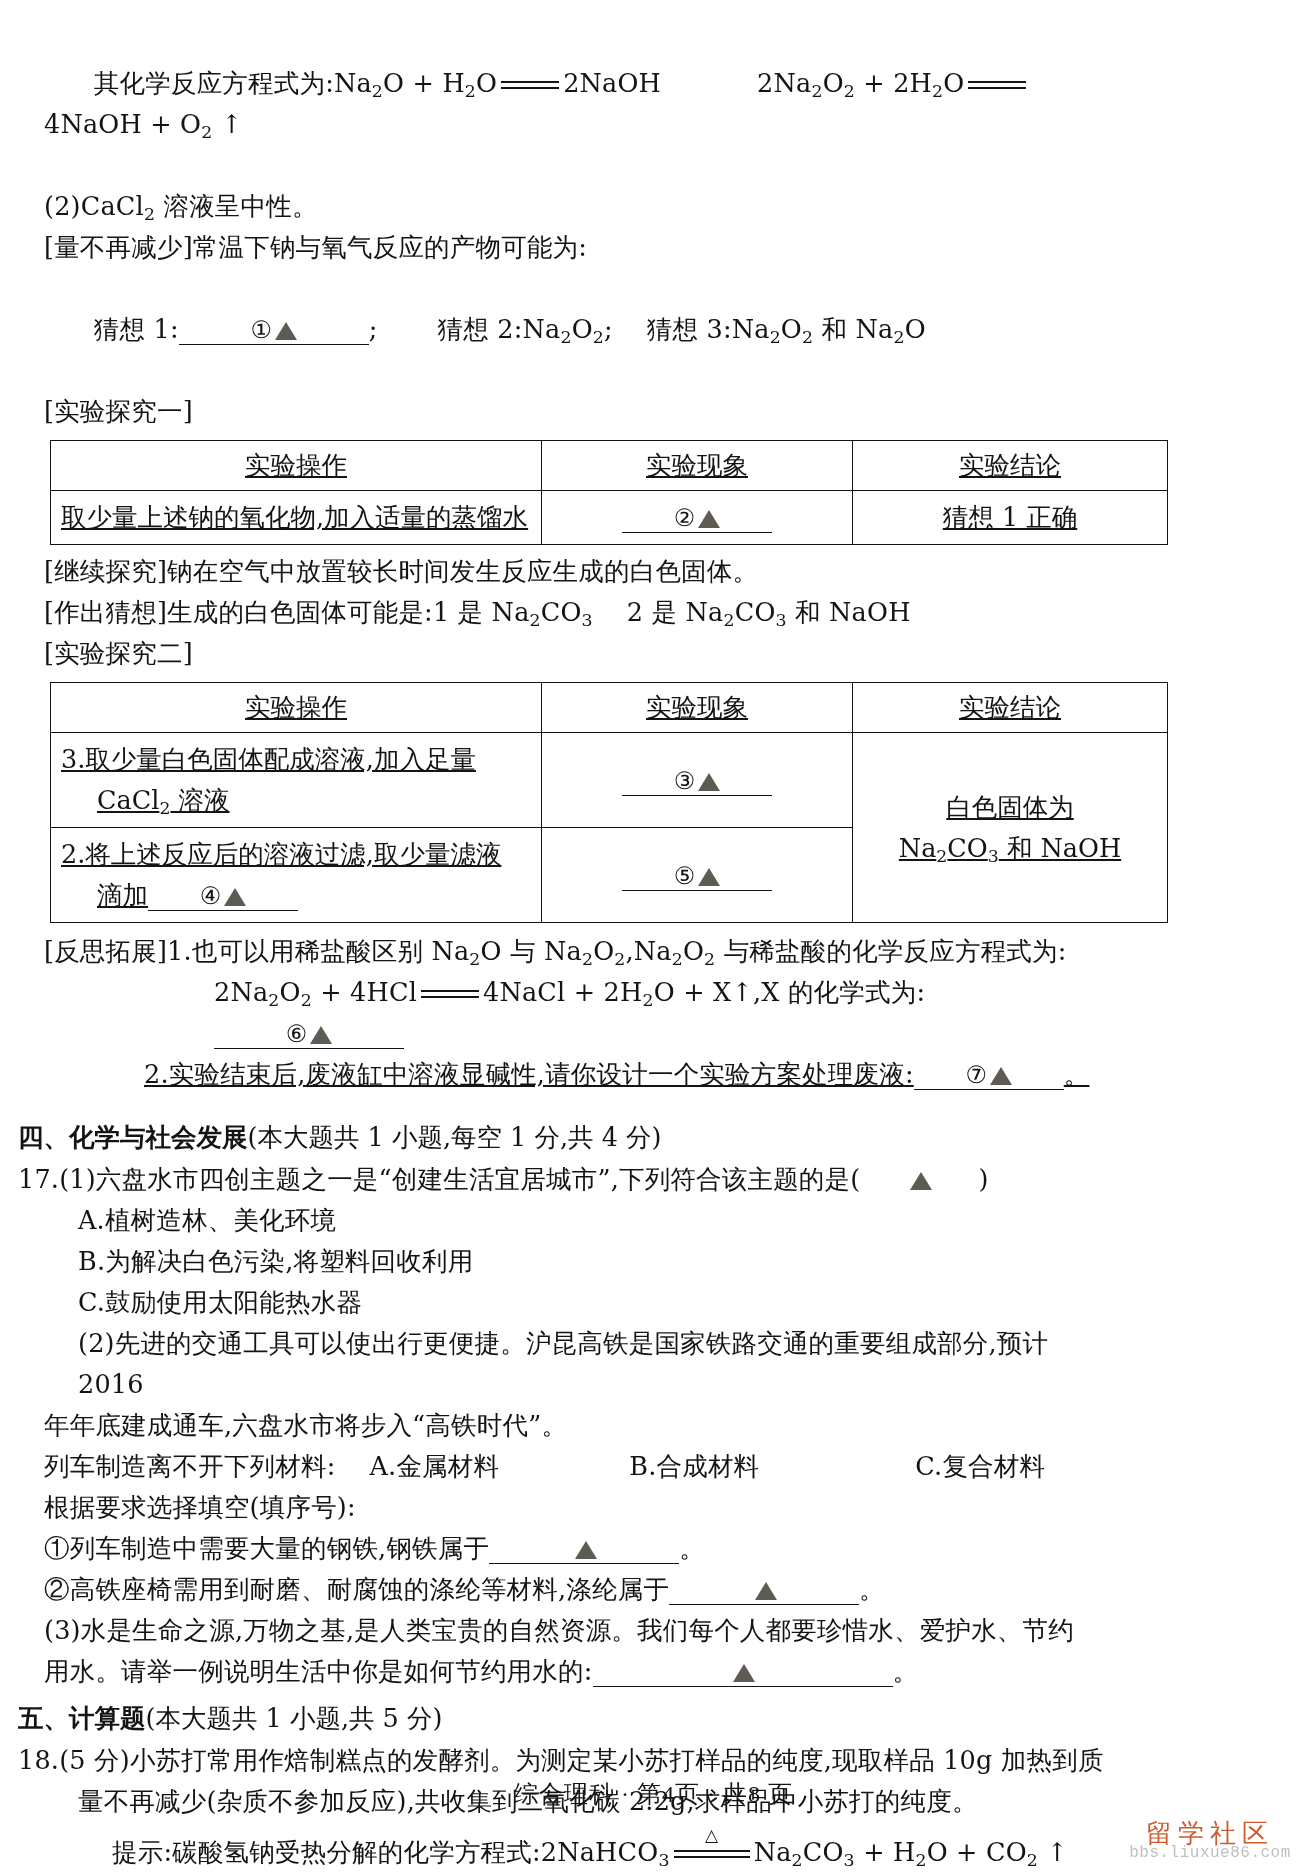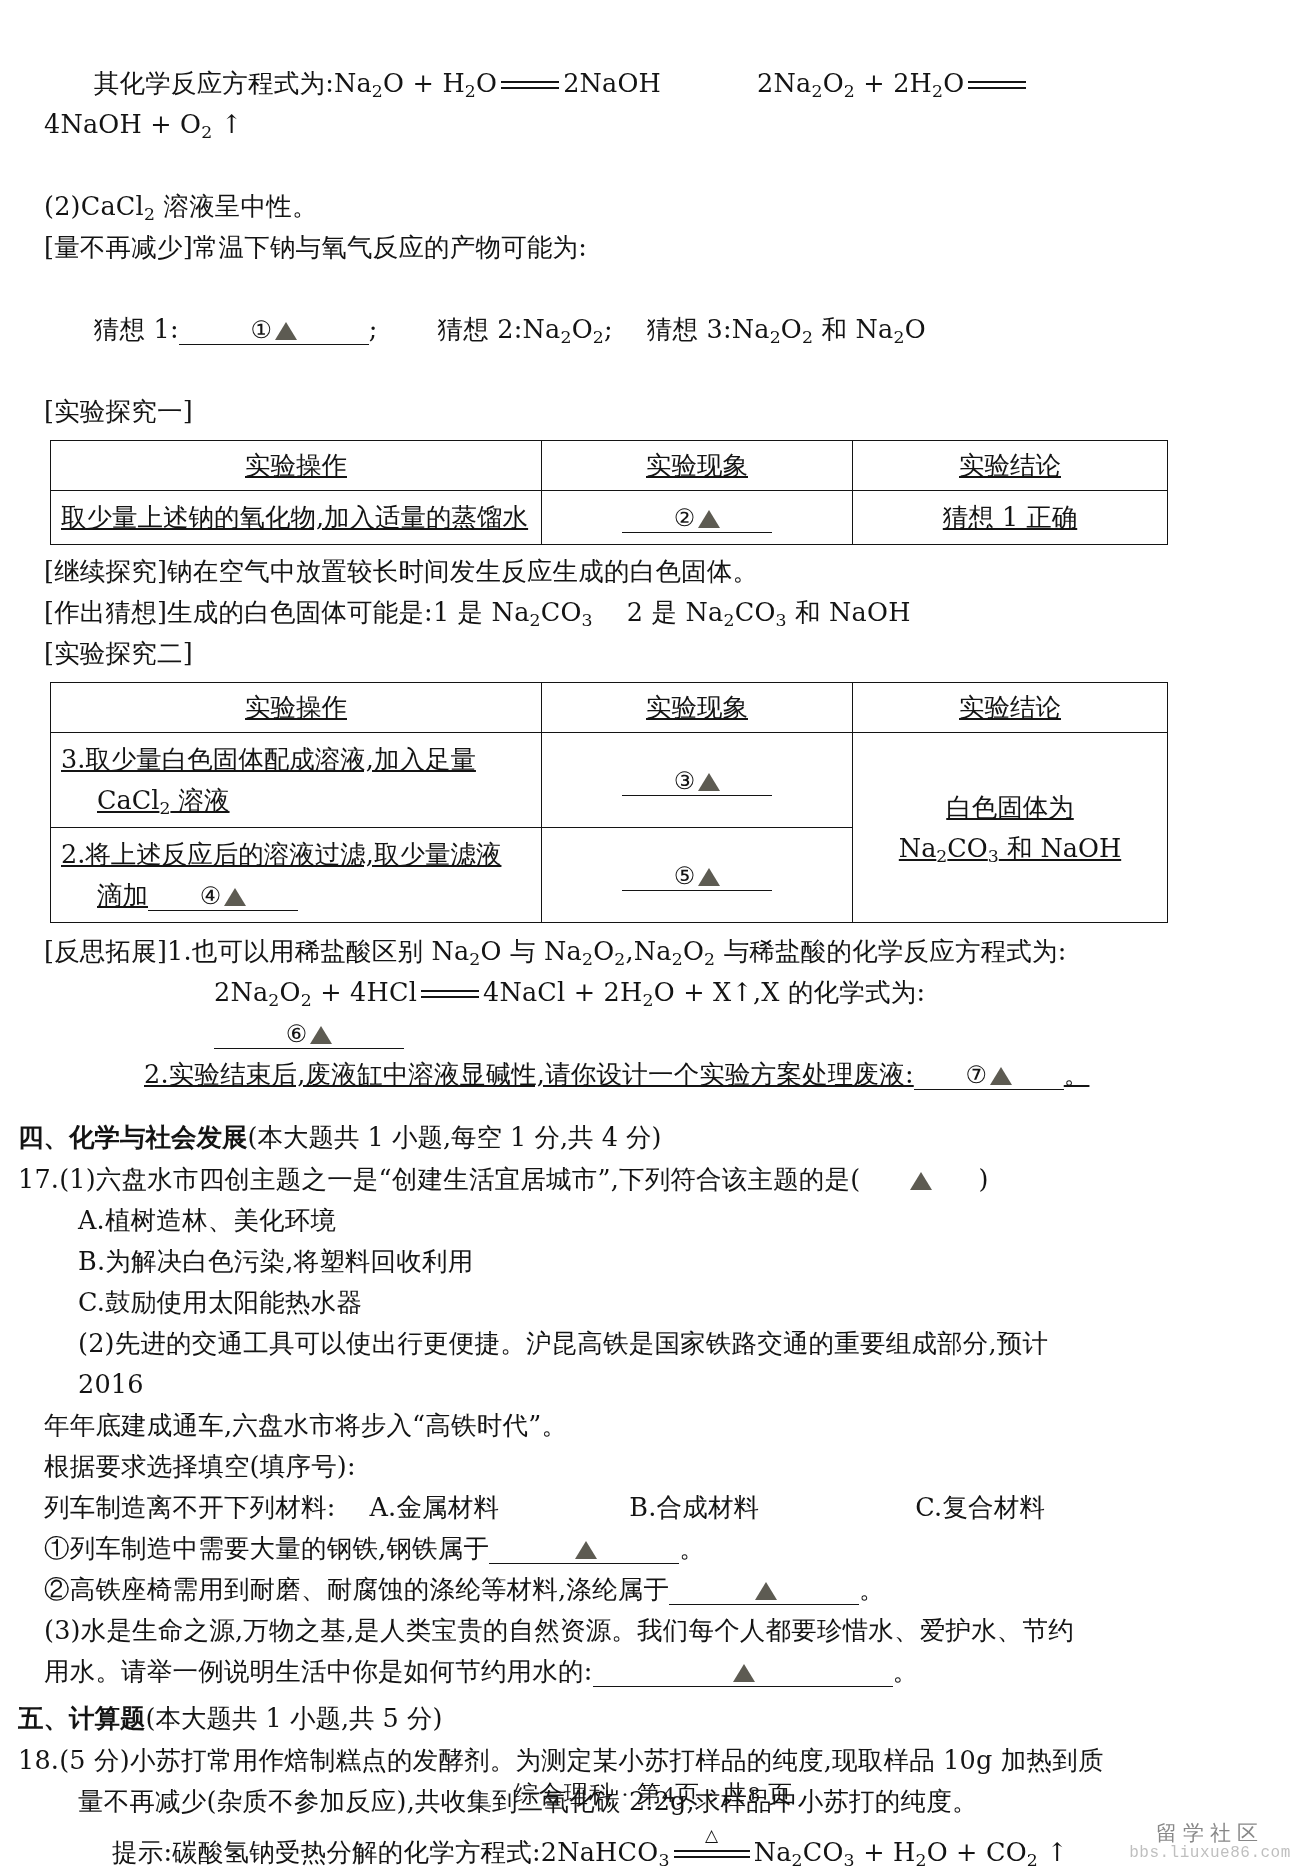--- a/index.html
+++ b/index.html
@@ -171,22 +171,22 @@
 
   .watermark {
     position: absolute;
     right: 12px;
     bottom: 10px;
     width: 170px;
     text-align: center;
     opacity: 0.85;
   }
   .wm-logo {
-    font-size: 21px;
-    color: #737373;
+    font-size: 26px;
+    color: #c2410c;
     letter-spacing: 6px;
     line-height: 22px;
     font-family: "DejaVu Sans", "Liberation Sans", sans-serif;
   }
   .wm-url {
     font-size: 16px;
     color: #b4b4b4;
     letter-spacing: 0.5px;
     font-family: Liberation Mono, monospace;
   }
@@ -276,23 +276,23 @@
 
     <div class="line" style="margin-left:-26px;"><span>17.(1)六盘水市四创主题之一是“创建生活宜居城市”,下列符合该主题的是(</span><span class="blank w-sm" style="border-bottom:none;"><span class="tri"></span></span><span>)</span></div>
 
     <div class="line indent1">A.植树造林、美化环境</div>
     <div class="line indent1">B.为解决白色污染,将塑料回收利用</div>
     <div class="line indent1">C.鼓励使用太阳能热水器</div>
 
     <div class="line indent1">(2)先进的交通工具可以使出行更便捷。沪昆高铁是国家铁路交通的重要组成部分,预计 2016</div>
     <div class="line">年年底建成通车,六盘水市将步入“高铁时代”。</div>
 
+    <div class="line"><span>列车制造离不开下列材料:</span><span class="sp-md"></span><span>A.金属材料</span><span class="sp-xl"></span><span class="sp-md"></span><span>B.合成材料</span><span class="sp-xl"></span><span class="sp-lg"></span><span>C.复合材料</span></div>
+
     <div class="line">根据要求选择填空(填序号):</div>
-
-    <div class="line"><span>列车制造离不开下列材料:</span><span class="sp-md"></span><span>A.金属材料</span><span class="sp-xl"></span><span class="sp-md"></span><span>B.合成材料</span><span class="sp-xl"></span><span class="sp-lg"></span><span>C.复合材料</span></div>
 
     <div class="line"><span>①列车制造中需要大量的钢铁,钢铁属于</span><span class="blank w-lg"><span class="tri"></span></span><span>。</span></div>
 
     <div class="line"><span>②高铁座椅需用到耐磨、耐腐蚀的涤纶等材料,涤纶属于</span><span class="blank w-lg"><span class="tri"></span></span><span>。</span></div>
 
     <div class="line">(3)水是生命之源,万物之基,是人类宝贵的自然资源。我们每个人都要珍惜水、爱护水、节约</div>
 
     <div class="line"><span>用水。请举一例说明生活中你是如何节约用水的:</span><span class="blank w-2xl"><span class="tri"></span></span><span>。</span></div>
 
     <div class="heading" style="margin-top:4px; margin-left:-26px;"><span>五、</span><span>计算题</span><span class="plain">(本大题共 1 小题,共 5 分)</span></div>

